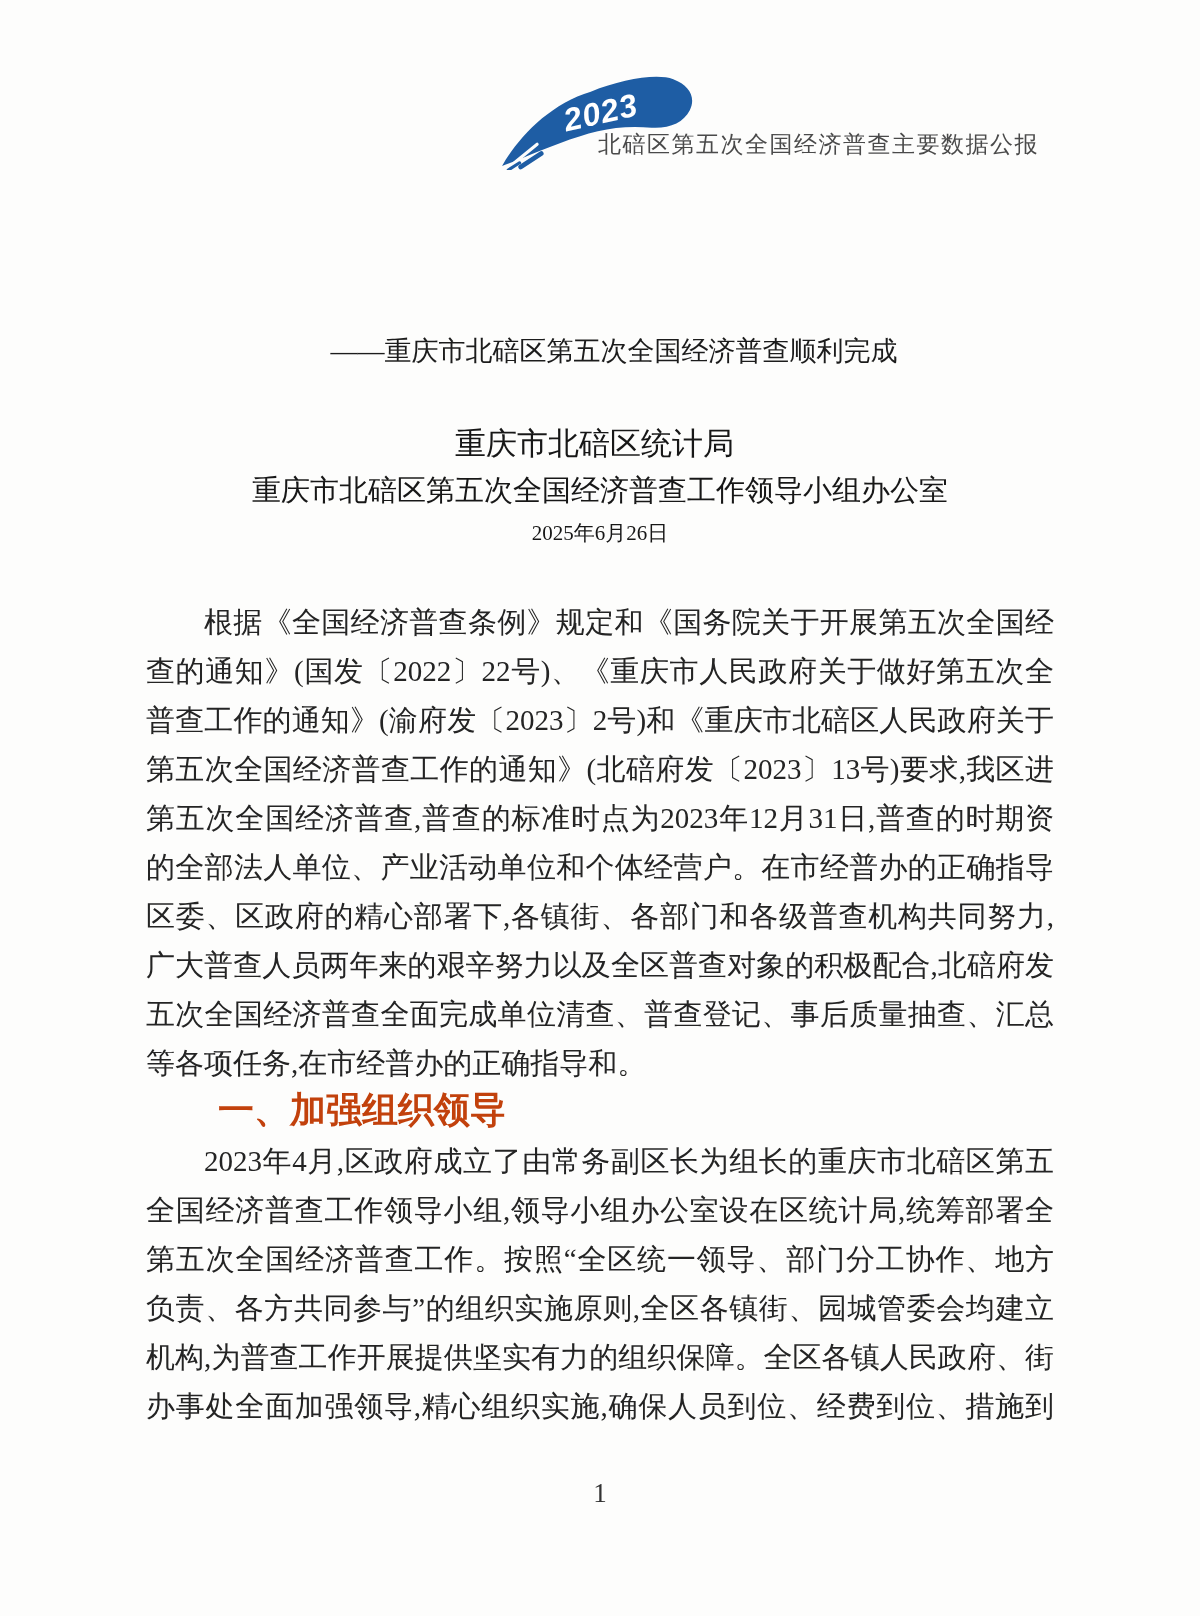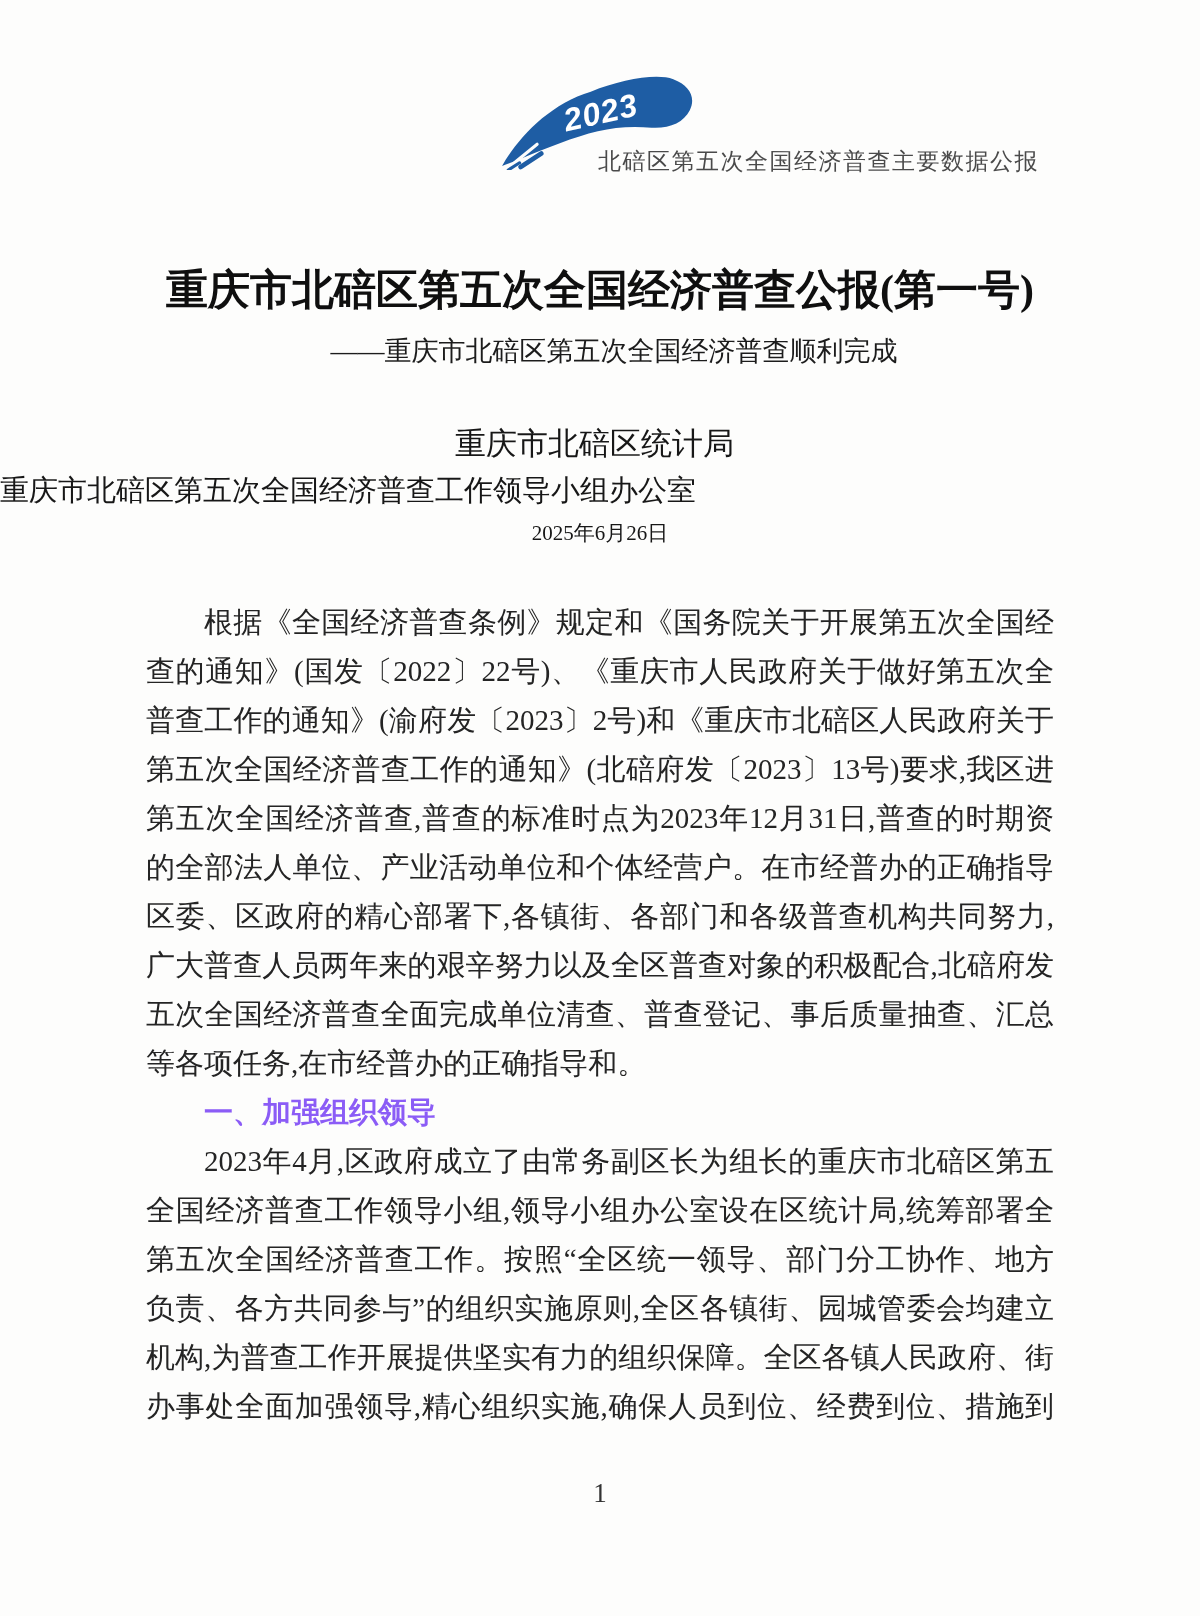--- a/index.html
+++ b/index.html
@@ -18,21 +18,21 @@
   .logo {
     position: absolute;
     left: 500px;
     top: 70px;
     width: 196px;
     height: 100px;
   }
   .banner-text {
     position: absolute;
     left: 598px;
-    top: 146px;
+    top: 129px;
     font-size: 23px;
     letter-spacing: 1.5px;
     color: #4a4a4a;
     white-space: nowrap;
   }
 
   
   .doc-title {
     position: absolute;
     left: 0; right: 0;
@@ -60,21 +60,21 @@
     top: 423px;
     text-align: center;
     font-size: 31px;
     color: #171717;
     white-space: nowrap;
   }
   .issuer-2 {
     position: absolute;
     left: 0; right: 0;
     top: 471px;
-    text-align: left;
+    text-align: center;
     font-size: 29px;
     color: #171717;
     white-space: nowrap;
   }
   .doc-date {
     position: absolute;
     left: 0; right: 0;
     top: 519px;
     text-align: center;
     font-size: 21px;
@@ -98,24 +98,24 @@
     text-justify: inter-character;
     height: 49px;
     overflow: hidden;
   }
   .line.first { text-indent: 2em; }
   .line.last  { text-align-last: left; }
   .sec-heading {
     height: 49px;
     line-height: 49px;
     text-indent: 2em;
-    font-family: Liberation Serif, serif;
+    font-family: Liberation Mono, monospace;
     font-weight: 700;
-    font-size: 29px;
-    color: #8b5cf6;
+    font-size: 36px;
+    color: #c2410c;
   }
 
   
   .page-number {
     position: absolute;
     left: 0; right: 0;
     top: 1478px;
     text-align: center;
     font-size: 27px;
     color: #333;
@@ -129,21 +129,20 @@
   <svg class="logo" viewBox="0 0 190 95" aria-hidden="true">
     <path d="M2,92 C18,64 48,32 88,20 C118,8 152,2 168,8 C184,14 190,26 184,38 C178,50 164,56 147,55 C114,52 90,58 58,70 C36,78 14,88 2,92 Z" fill="#1e5da4"></path>
     <path d="M14,89 L36,71" stroke="#fdfdfc" stroke-width="3" fill="none" stroke-linecap="round"></path>
     <path d="M20,93 L40,80" stroke-width="4.5" fill="none" stroke-linecap="round" stroke="#1e5da4"></path>
     <path d="M8,96 L19,89" stroke-width="3" fill="none" stroke-linecap="round" stroke="#1e5da4"></path>
     <text x="60" y="49" transform="rotate(-13 105 34)" font-family="Liberation Sans, sans-serif" font-size="31" font-style="italic" font-weight="bold" fill="#ffffff" letter-spacing="1">2023</text>
   </svg>
 
   <div class="banner-text">北碚区第五次全国经济普查主要数据公报</div>
 
-  <div class="doc-title">重庆市北碚区第五次全国经济普查公报(第一号)</div>
   <div class="doc-subtitle">——重庆市北碚区第五次全国经济普查顺利完成</div>
   <div class="issuer-1">重庆市北碚区统计局</div>
   <div class="issuer-2">重庆市北碚区第五次全国经济普查工作领导小组办公室</div>
   <div class="doc-date">2025年6月26日</div>
 
   <div class="body-text">
     <div>
       <div class="line first">根据《全国经济普查条例》规定和《国务院关于开展第五次全国经济普</div>
       <div class="line">查的通知》(国发〔2022〕22号)、《重庆市人民政府关于做好第五次全国经济</div>
       <div class="line">普查工作的通知》(渝府发〔2023〕2号)和《重庆市北碚区人民政府关于做好</div>

